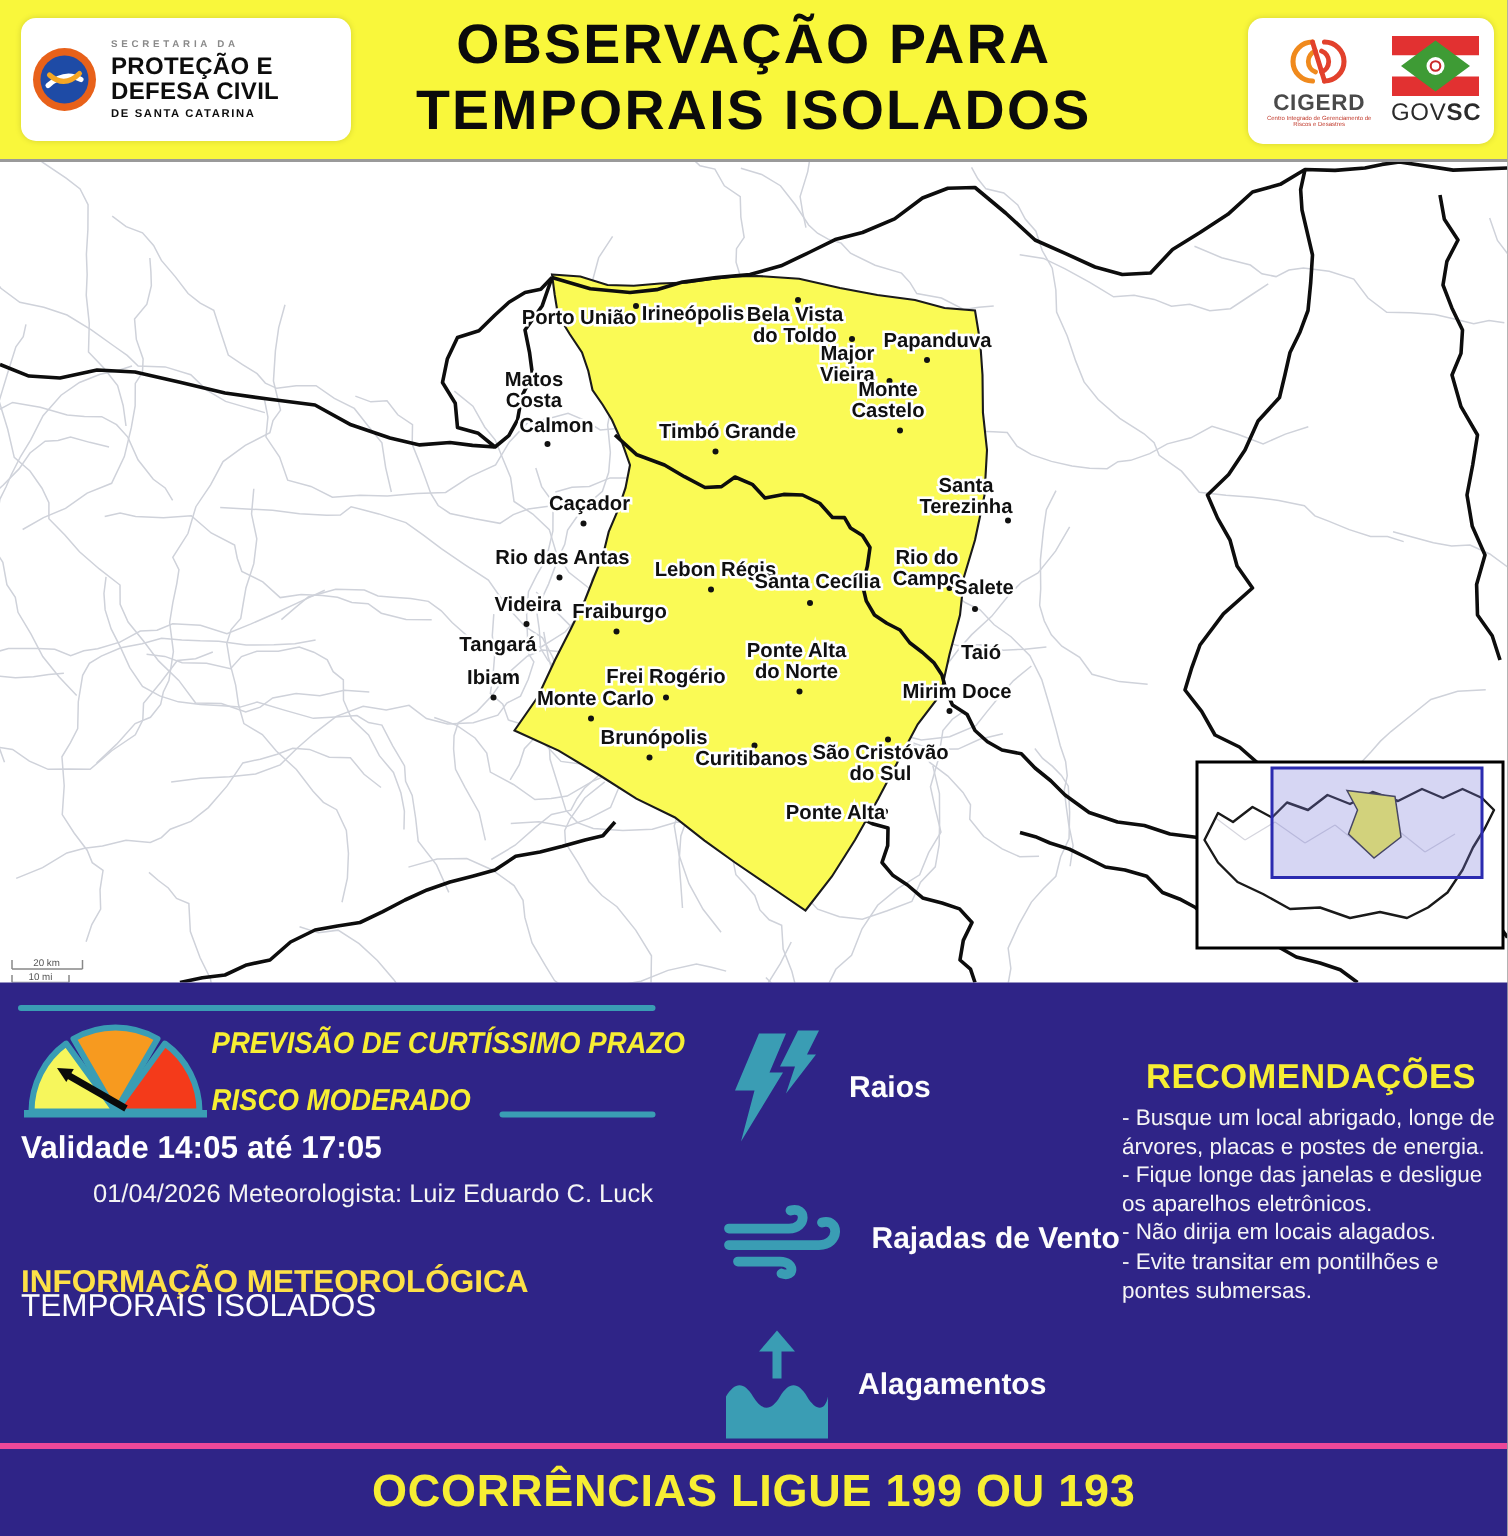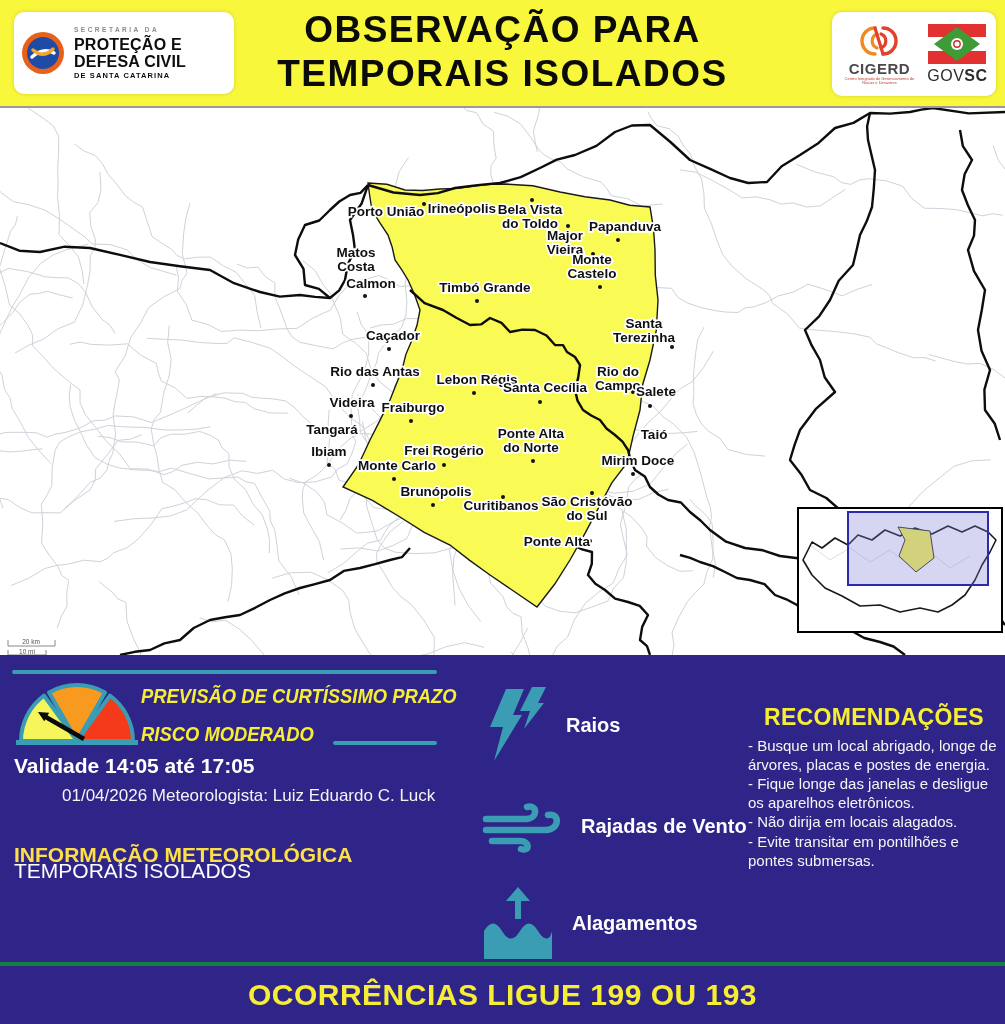--- a/index.html
+++ b/index.html
@@ -44,21 +44,21 @@
   .hazard-row{position:absolute;left:0;display:flex;align-items:center;}
   .hazard-label{font-size:20px;font-weight:bold;color:#fdfdfd;margin-left:16px;white-space:nowrap;}
   #haz-0{top:8px;}  #haz-0 .hicon{width:70px;}
   #haz-1{top:122px;} #haz-1 .hicon{width:85px;}
   #haz-2{top:208px;} #haz-2 .hicon{width:76px;}
   .hicon{display:flex;justify-content:center;}
   #recs{position:absolute;left:746px;top:0;width:256px;margin-top:41px;}
   #recs-title{margin:8px 0 6px 0;text-align:center;font-size:23px;font-weight:bold;color:#F7EE33;letter-spacing:.3px;}
   #recs-list p{margin:0 0 1px 2px;font-size:15px;line-height:1.24;color:#f5f5f5;}
   
-  #footer{position:absolute;left:0;top:962px;width:1005px;height:62px;background:#2F2487;border-top:4px solid #15803d;
+  #footer{position:absolute;left:0;top:962px;width:1005px;height:62px;background:#2F2487;border-top:4px solid #ec4899;
           display:flex;align-items:center;justify-content:center;box-sizing:border-box;}
   #footer-text{color:#F7EE33;font-size:30px;font-weight:bold;letter-spacing:.5px;}
 </style>
 </head>
 <body>
 
 <div id="stage">
 
   <div id="header">
     <div id="logo-left" class="logo-card">

